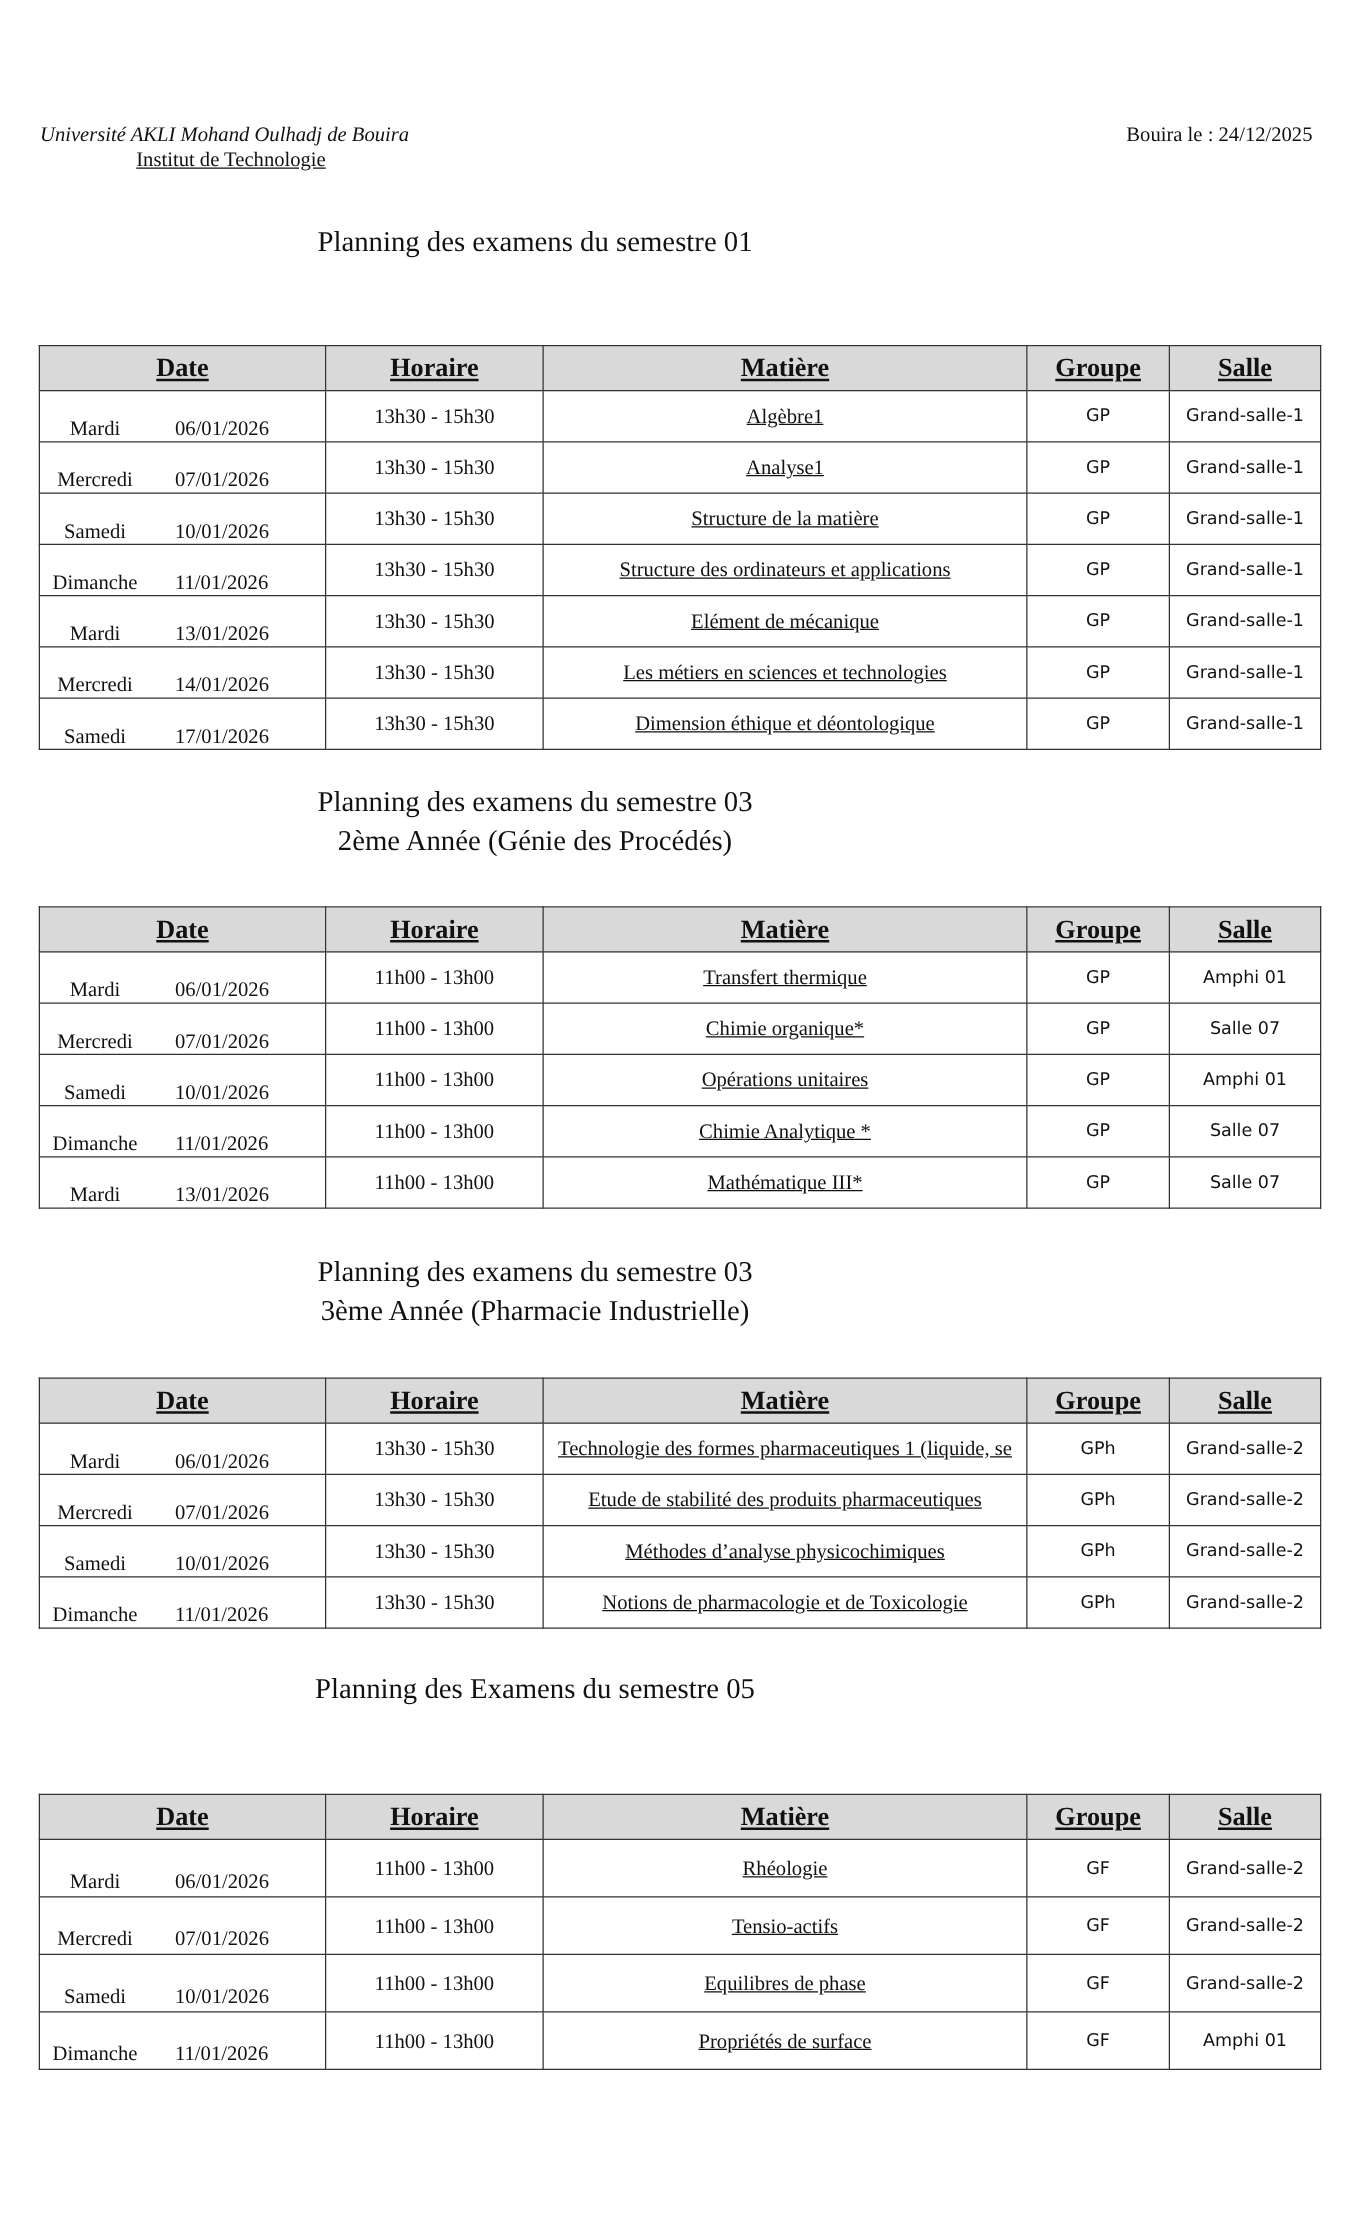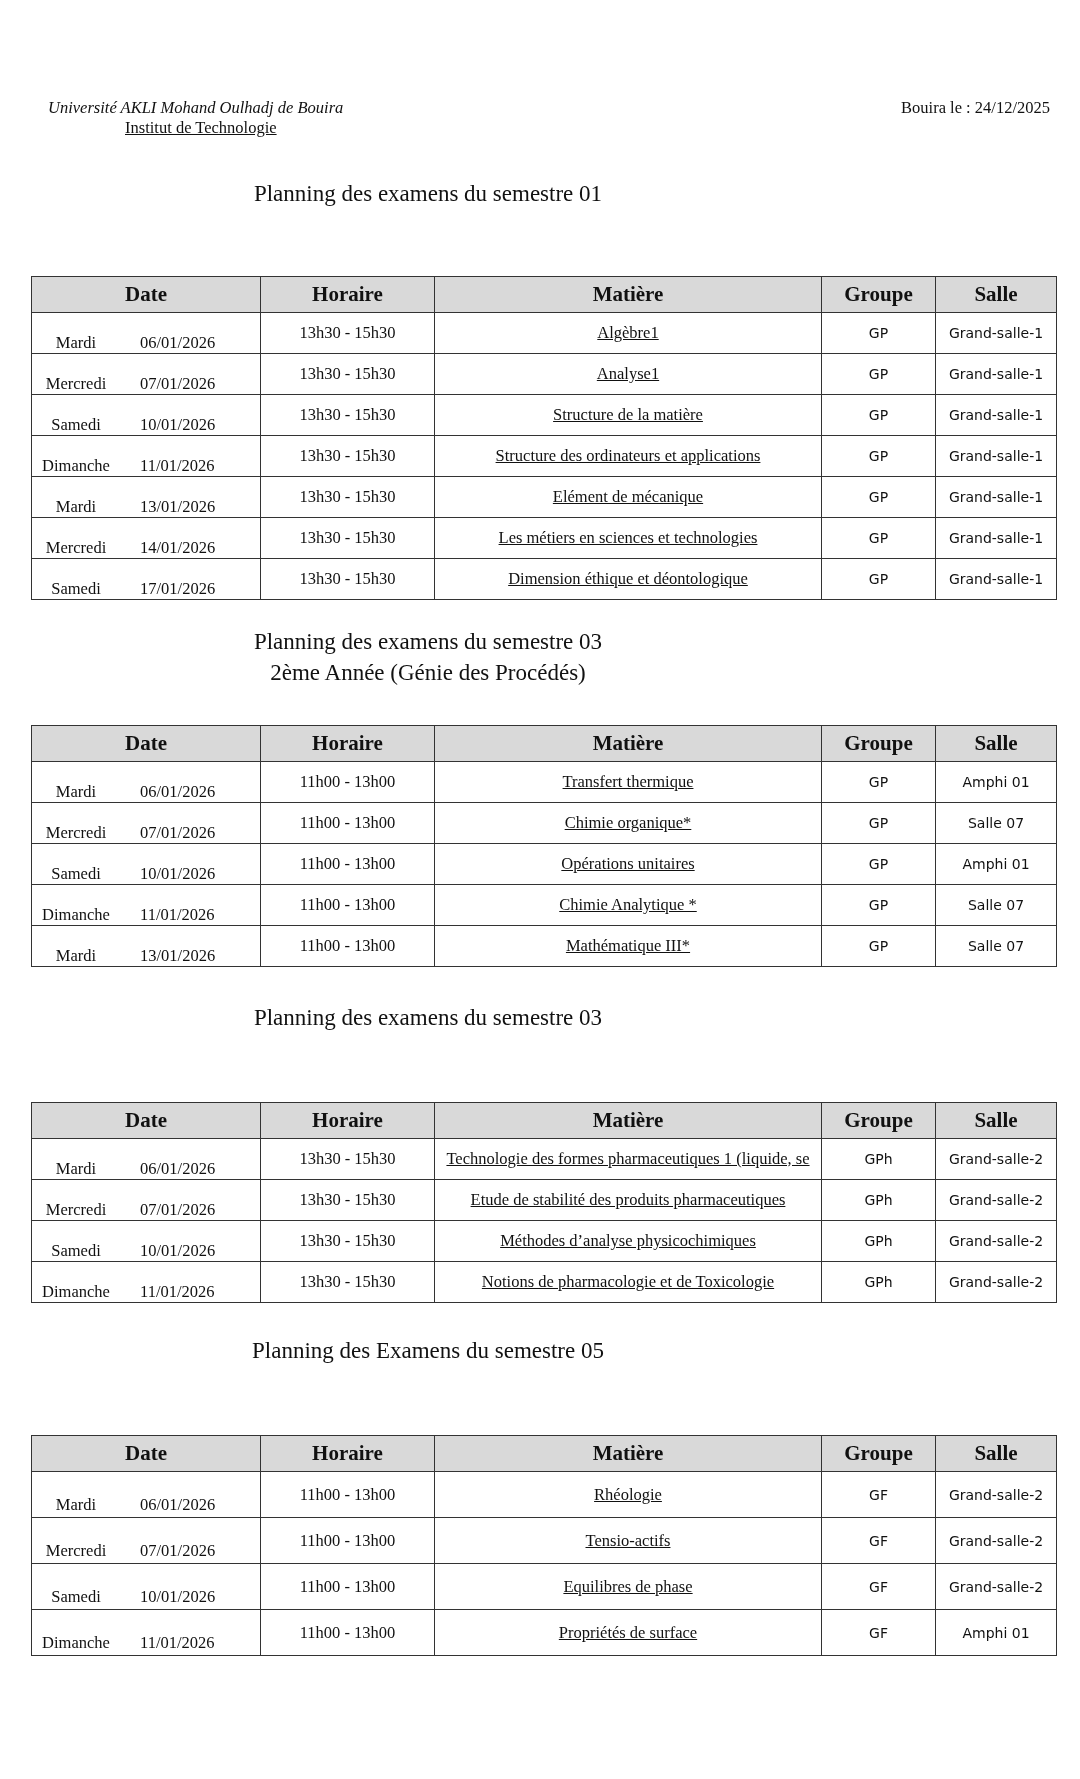--- a/index.html
+++ b/index.html
@@ -1,24 +1,24 @@
 <!DOCTYPE html>
 <html><head>
 <meta charset="utf-8">
 <style>
   html, body { margin: 0; padding: 0; background: #ffffff; }
   body { width: 1080px; height: 1779px; position: relative; overflow: hidden; color: #111; font-family: "Liberation Serif", serif; }
-  .hdr-left { position: absolute; left: 48px; top: 98px; font-size: 16.5px; line-height: 20px; }
+  .hdr-left { position: absolute; left: 32px; top: 98px; font-size: 16.5px; line-height: 20px; }
   .hdr-left .uni { font-style: italic; }
   .hdr-left .inst { padding-left: 77px; text-decoration: underline; }
   .hdr-right { position: absolute; right: 30px; top: 98px; font-size: 16.5px; line-height: 20px; }
   .title { position: absolute; left: 0; width: 856px; text-align: center; font-size: 23px; line-height: 31px; }
   table.sched { position: absolute; left: 31px; width: 1025px; border-collapse: collapse; table-layout: fixed; }
   table.sched th, table.sched td { border: 1.5px solid #333; padding: 0; text-align: center; vertical-align: middle; }
-  table.sched th { background: #d9d9d9; font-weight: bold; font-size: 21px; font-family: "Liberation Serif", serif; }
+  table.sched th { background: #d9d9d9; font-weight: bold; font-size: 21px; font-family: "Liberation Serif", serif; text-decoration: underline; }
   table.sched td { font-size: 16.5px; font-family: "Liberation Serif", serif; }
   table.sched td.date { padding: 0; }
   td.date .inner { display: flex; align-items: center; margin-top: 20px; }
   td.date .day { width: 88px; text-align: center; }
   td.date .dt { flex: 1; text-align: left; padding-left: 20px; }
   td.sans { font-family: "DejaVu Sans", sans-serif !important; font-size: 14px !important; }
   td.mat { white-space: nowrap; overflow: hidden; text-decoration: underline; }
   .t1 { top: 276px; } .t2 { top: 725px; } .t3 { top: 1102px; } .t4 { top: 1435px; }
   .t1 th, .t2 th, .t3 th, .t4 th { height: 35px; }
   .t1 td, .t2 td { height: 34px; }
@@ -222,20 +222,21 @@
         <td>11h00 - 13h00</td>
         <td class="mat">Mathématique III*</td>
         <td class="sans">GP</td>
         <td class="sans">Salle 07</td>
       </tr>
     </tbody>
   </table>
 
 <div class="title" style="top:1002px;">
   <div>Planning des examens du semestre 03</div>
+  <div>3ème Année (Pharmacie Industrielle)</div>
 </div>
 <table class="sched t3">
     <colgroup>
       <col style="width: 229px;">
       <col style="width: 174px;">
       <col style="width: 387px;">
       <col style="width: 114px;">
       <col style="width: 121px;">
     </colgroup>
     <thead>

